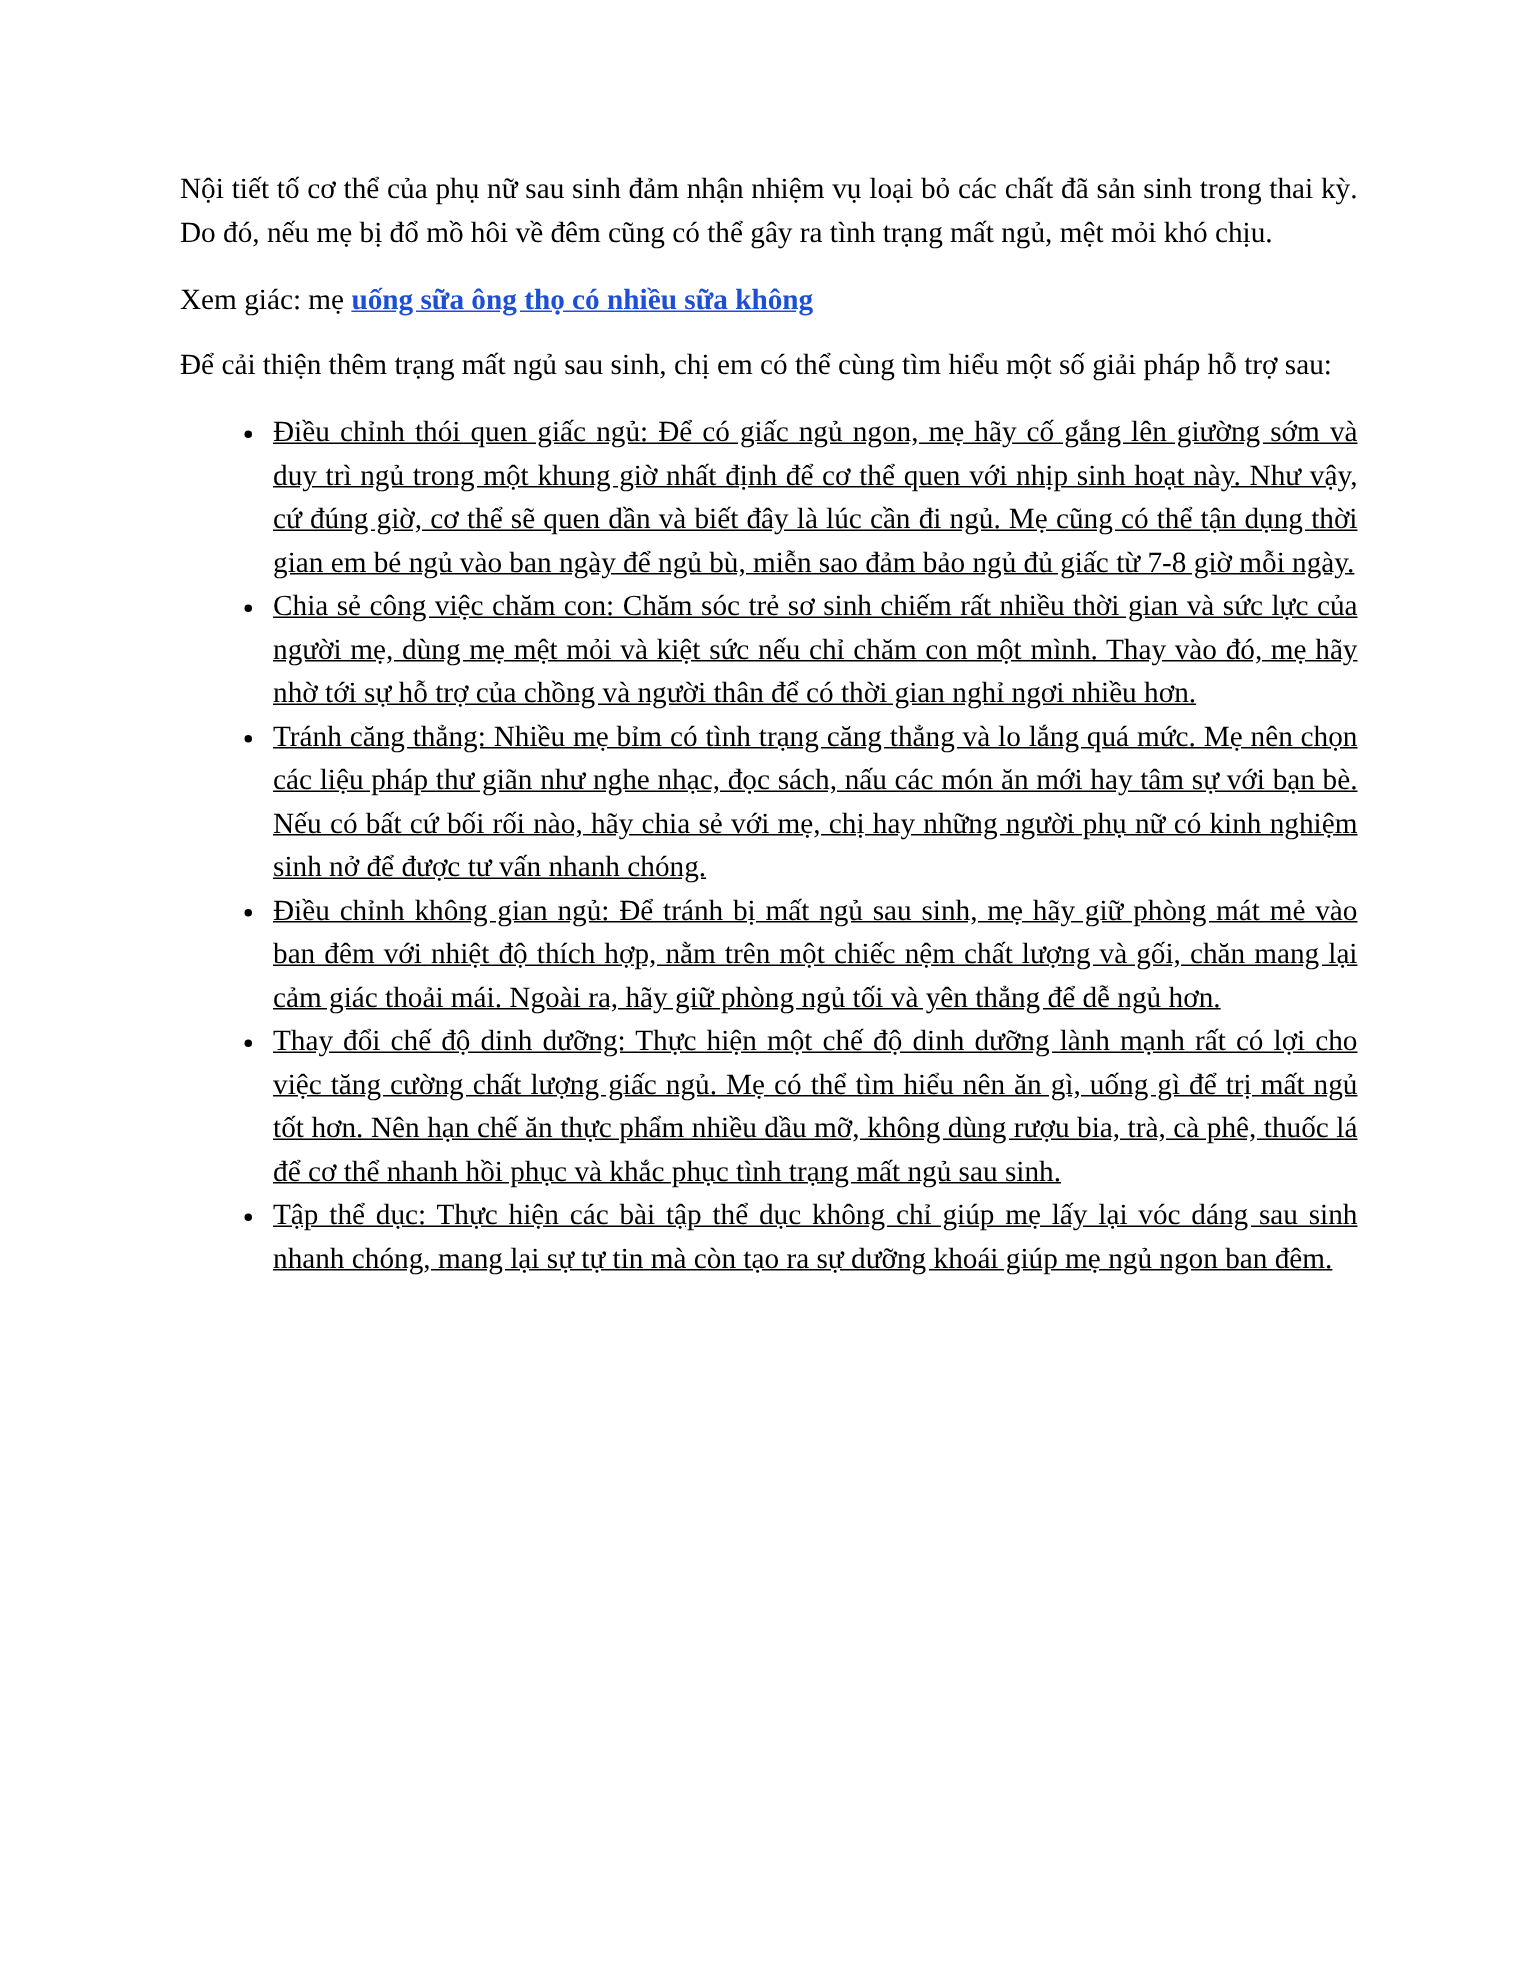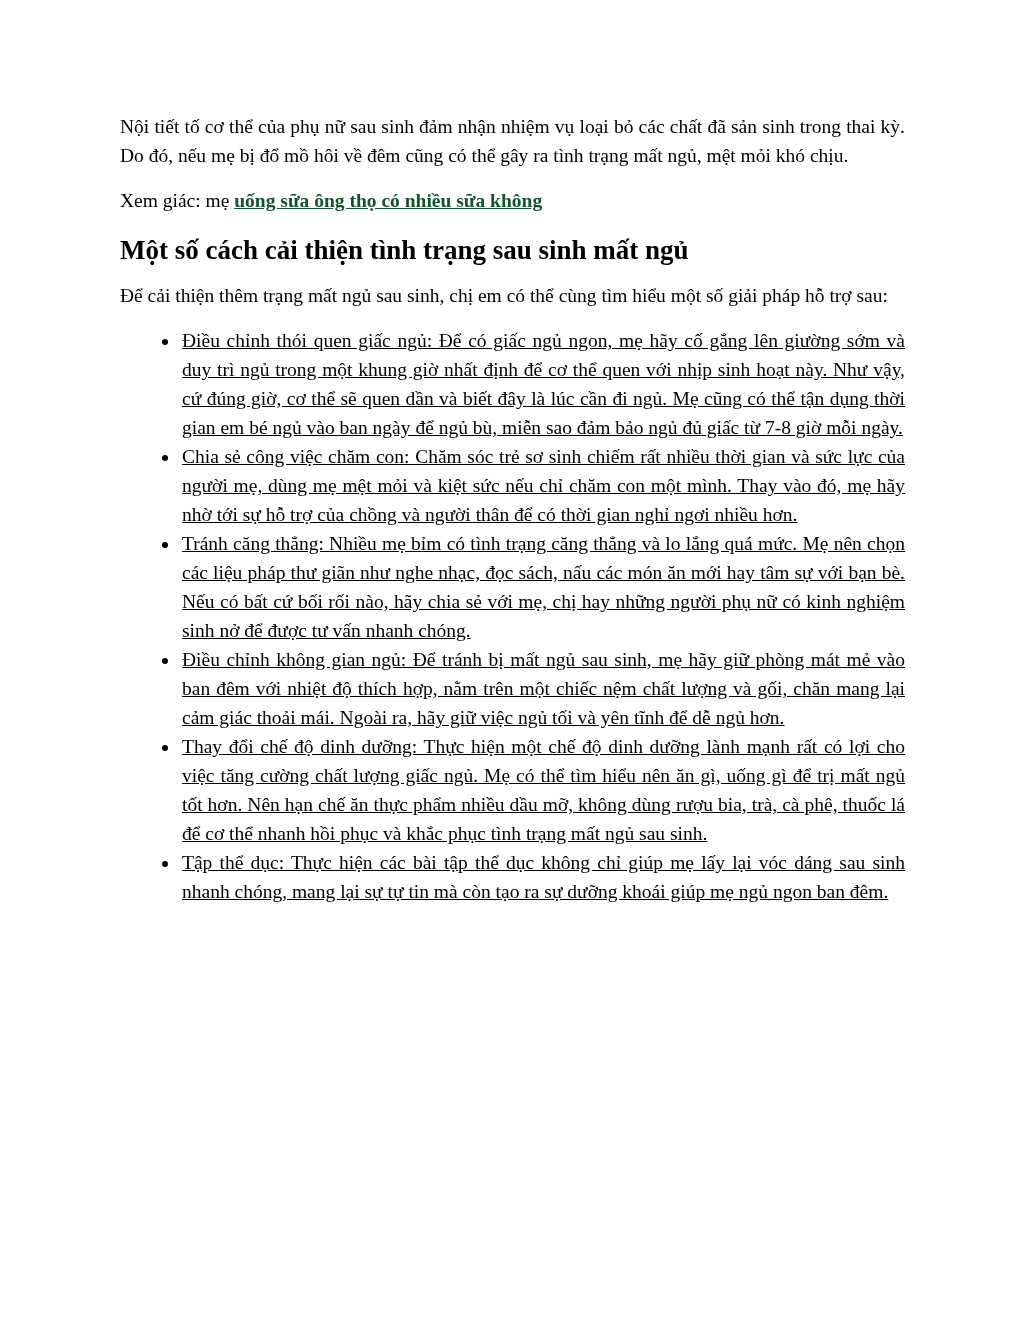--- a/index.html
+++ b/index.html
@@ -25,21 +25,21 @@
     line-height: 29px;
     text-align: justify;
     margin: 0 0 16px 0;
   }
   .see-more {
     font-size: 19.5px;
     line-height: 29px;
     margin: 0 0 14px 0;
   }
   .link {
-    color: #14532d;
+    color: #1d4ed8;
     font-weight: bold;
     text-decoration: underline;
     cursor: pointer;
   }
   .heading {
     font-size: 27px;
     line-height: 34px;
     font-weight: bold;
     margin: 18px 0 14px 0;
   }
@@ -59,26 +59,25 @@
 </style>
 </head>
 <body>
 
 <div class="page">
 
   <p class="body-text">Nội tiết tố cơ thể của phụ nữ sau sinh đảm nhận nhiệm vụ loại bỏ các chất đã sản sinh trong thai kỳ. Do đó, nếu mẹ bị đổ mồ hôi về đêm cũng có thể gây ra tình trạng mất ngủ, mệt mỏi khó chịu.</p>
 
   <p class="see-more"><span>Xem giác: mẹ </span><a class="link" href="#">uống sữa ông thọ có nhiều sữa không</a></p>
 
-  <h1 class="heading">Một số cách cải thiện tình trạng sau sinh mất ngủ</h1>
 
   <p class="body-text">Để cải thiện thêm trạng mất ngủ sau sinh, chị em có thể cùng tìm hiểu một số giải pháp hỗ trợ sau:</p>
 
   <ul class="bullet-list">
     <li>Điều chỉnh thói quen giấc ngủ: Để có giấc ngủ ngon, mẹ hãy cố gắng lên giường sớm và duy trì ngủ trong một khung giờ nhất định để cơ thể quen với nhịp sinh hoạt này. Như vậy, cứ đúng giờ, cơ thể sẽ quen dần và biết đây là lúc cần đi ngủ. Mẹ cũng có thể tận dụng thời gian em bé ngủ vào ban ngày để ngủ bù, miễn sao đảm bảo ngủ đủ giấc từ 7-8 giờ mỗi ngày.</li>
     <li>Chia sẻ công việc chăm con: Chăm sóc trẻ sơ sinh chiếm rất nhiều thời gian và sức lực của người mẹ, dùng mẹ mệt mỏi và kiệt sức nếu chỉ chăm con một mình. Thay vào đó, mẹ hãy nhờ tới sự hỗ trợ của chồng và người thân để có thời gian nghỉ ngơi nhiều hơn.</li>
     <li>Tránh căng thẳng: Nhiều mẹ bỉm có tình trạng căng thẳng và lo lắng quá mức. Mẹ nên chọn các liệu pháp thư giãn như nghe nhạc, đọc sách, nấu các món ăn mới hay tâm sự với bạn bè. Nếu có bất cứ bối rối nào, hãy chia sẻ với mẹ, chị hay những người phụ nữ có kinh nghiệm sinh nở để được tư vấn nhanh chóng.</li>
-    <li>Điều chỉnh không gian ngủ: Để tránh bị mất ngủ sau sinh, mẹ hãy giữ phòng mát mẻ vào ban đêm với nhiệt độ thích hợp, nằm trên một chiếc nệm chất lượng và gối, chăn mang lại cảm giác thoải mái. Ngoài ra, hãy giữ việc ngủ tối và yên tĩnh để dễ ngủ hơn.</li>
+    <li>Điều chỉnh không gian ngủ: Để tránh bị mất ngủ sau sinh, mẹ hãy giữ phòng mát mẻ vào ban đêm với nhiệt độ thích hợp, nằm trên một chiếc nệm chất lượng và gối, chăn mang lại cảm giác thoải mái. Ngoài ra, hãy giữ phòng ngủ tối và yên thẳng để dễ ngủ hơn.</li>
     <li>Thay đổi chế độ dinh dưỡng: Thực hiện một chế độ dinh dưỡng lành mạnh rất có lợi cho việc tăng cường chất lượng giấc ngủ. Mẹ có thể tìm hiểu nên ăn gì, uống gì để trị mất ngủ tốt hơn. Nên hạn chế ăn thực phẩm nhiều dầu mỡ, không dùng rượu bia, trà, cà phê, thuốc lá để cơ thể nhanh hồi phục và khắc phục tình trạng mất ngủ sau sinh.</li>
     <li>Tập thể dục: Thực hiện các bài tập thể dục không chỉ giúp mẹ lấy lại vóc dáng sau sinh nhanh chóng, mang lại sự tự tin mà còn tạo ra sự dưỡng khoái giúp mẹ ngủ ngon ban đêm.</li>
   </ul>
 
 </div>
 
 </body></html>

